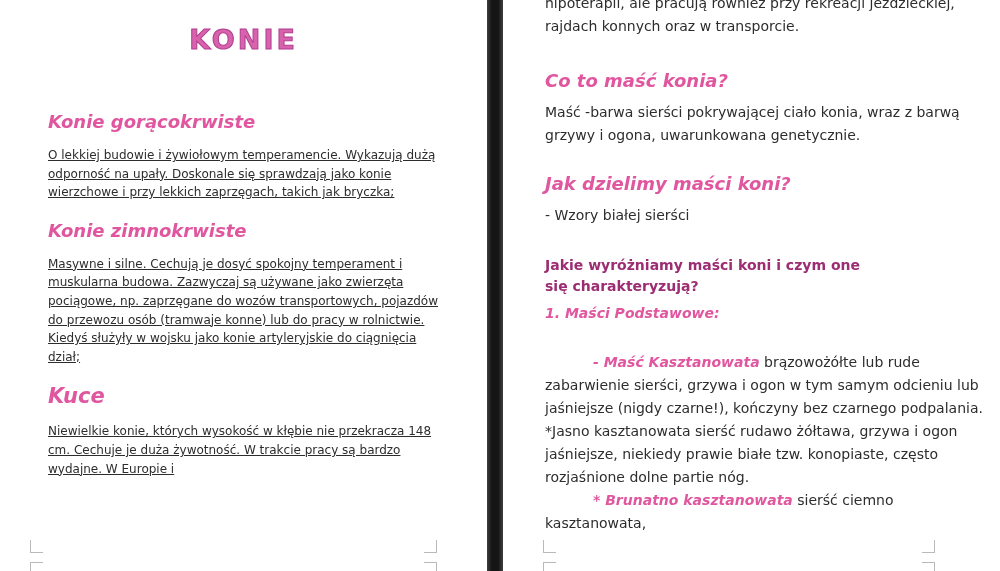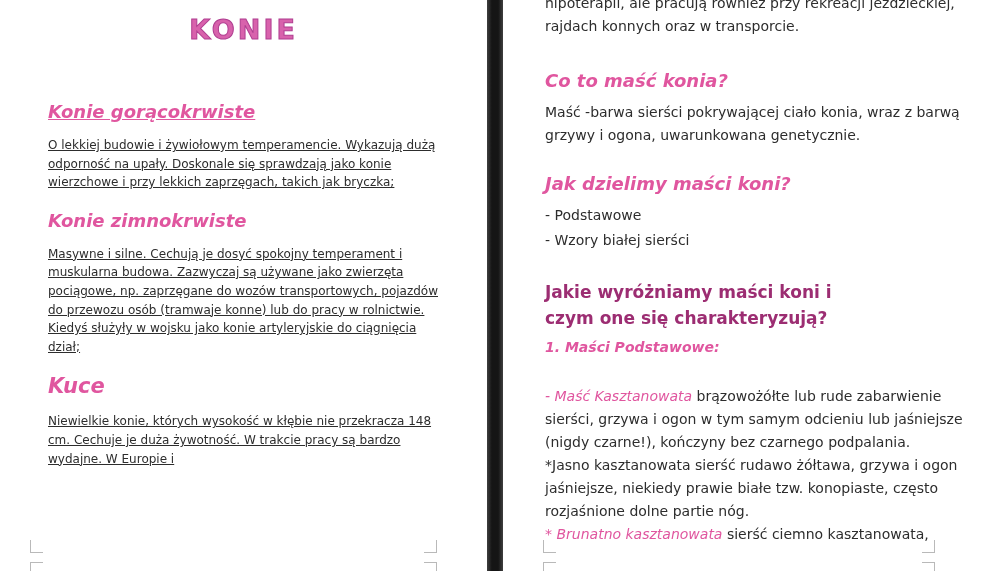--- a/index.html
+++ b/index.html
@@ -2,56 +2,56 @@
 <html><head>
 <meta charset="utf-8">
 <style>
   html,body { margin:0; padding:0; background:#ffffff; }
   .canvas {
     position:relative; width:1000px; height:571px; overflow:hidden;
     background:#ffffff; font-family:"DejaVu Sans","Liberation Sans",sans-serif;
     color:#2d2d2d;
   }
   .page { position:absolute; top:0; height:571px; box-sizing:border-box; overflow:hidden; }
-  .page-left  { left:0;    width:487px; padding:2px 48px; }
+  .page-left  { left:0;    width:487px; padding:12px 48px; }
   .page-right { left:503px; width:526px; padding:0 43px 0 42px; font-size:14px; }
 
   .spine {
     position:absolute; left:487px; top:0; width:16px; height:571px;
     background:linear-gradient(90deg,#3f3f3f,#151515 30%,#151515 70%,#3f3f3f);
   }
 
   .title {
     margin-top:12px; text-align:center;
     font-size:27px; font-weight:800; letter-spacing:3px;
     color:#d862ac; -webkit-text-stroke:1px #b03d90;
   }
 
   .h-pink { color:#e0569f; font-weight:bold; font-style:italic; font-size:18px; }
-  .page-left .h1 { margin-top:56px;text-decoration:underline; }
+  .page-left .h1 { margin-top:56px; }
   .page-left .h2 { margin-top:18px; }
   .page-left .h3 { margin-top:18px; font-size:21px; }
 
   .page-left p.body { margin:14px 0 0 0; font-size:12px; line-height:1.55;text-decoration:underline; }
   .page-left .body3 { margin-top:12px; }
 
   .page-right p.body { margin:10px 0 0 0; line-height:23px; }
   .intro { margin-top:-8px !important; }
   .h-q1 { margin-top:32px; }
   .h-q2 { margin-top:26px; }
   .list { margin-top:10px; }
   .list .list-item { line-height:23px; margin-top:2px; }
   .h-dark {
     margin-top:28px; color:#9c2d72; font-weight:bold;
-    font-size:17px; line-height:1.5; max-width:335px;
+    font-size:14px; line-height:1.5; max-width:335px;
   }
   .h-sub { margin-top:8px; color:#e0569f; font-weight:bold; font-style:italic; font-size:14px; }
   .para-block { margin-top:0 !important; }
   .para-first { margin-top:30px !important; }
-  .lead-pink { color:#e0569f; font-weight:normal; font-style:italic; }
+  .lead-pink { color:#e0569f; font-weight:bold; font-style:italic;margin-left:48px; }
 
   .corner { position:absolute; width:12px; height:12px; }
   .corner.bl { border-left:1px solid #b9b9b9; border-bottom:1px solid #b9b9b9; }
   .corner.br { border-right:1px solid #b9b9b9; border-bottom:1px solid #b9b9b9; }
   .corner.tl { border-left:1px solid #b9b9b9; border-top:1px solid #b9b9b9; }
   .corner.tr { border-right:1px solid #b9b9b9; border-top:1px solid #b9b9b9; }
 </style>
 </head>
 <body>
 
@@ -73,21 +73,20 @@
   <div class="spine"></div>
 
   <div class="page page-right">
     <p class="body intro">hipoterapii, ale pracują również przy rekreacji jeździeckiej, rajdach konnych oraz w transporcie.</p>
 
     <div class="h-pink h-q1">Co to maść konia?</div>
     <p class="body">Maść -barwa sierści pokrywającej ciało konia, wraz z barwą grzywy i ogona, uwarunkowana genetycznie.</p>
 
     <div class="h-pink h-q2">Jak dzielimy maści koni?</div>
     <div class="list">
-      <div class="list-item">- Podstawowe</div>
       <div class="list-item">- Wzory białej sierści</div>
     </div>
 
     <div class="h-dark">Jakie wyróżniamy maści koni i czym one się charakteryzują?</div>
     <div class="h-sub">1. Maści Podstawowe:</div>
 
     <p class="body para-block para-first"><span class="lead-pink">- Maść Kasztanowata</span><span> brązowożółte lub rude zabarwienie sierści, grzywa i ogon w tym samym odcieniu lub jaśniejsze (nigdy czarne!), kończyny bez czarnego podpalania.</span></p>
 
     <p class="body para-block">*Jasno kasztanowata sierść rudawo żółtawa, grzywa i ogon jaśniejsze, niekiedy prawie białe tzw. konopiaste, często rozjaśnione dolne partie nóg.</p>
 

